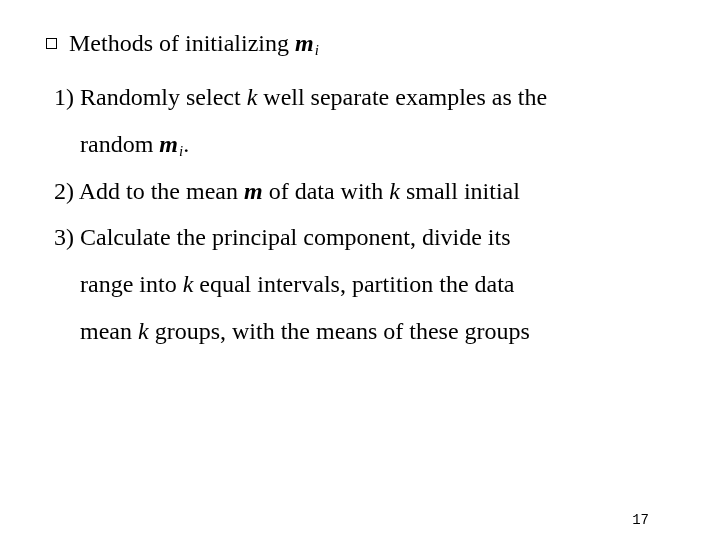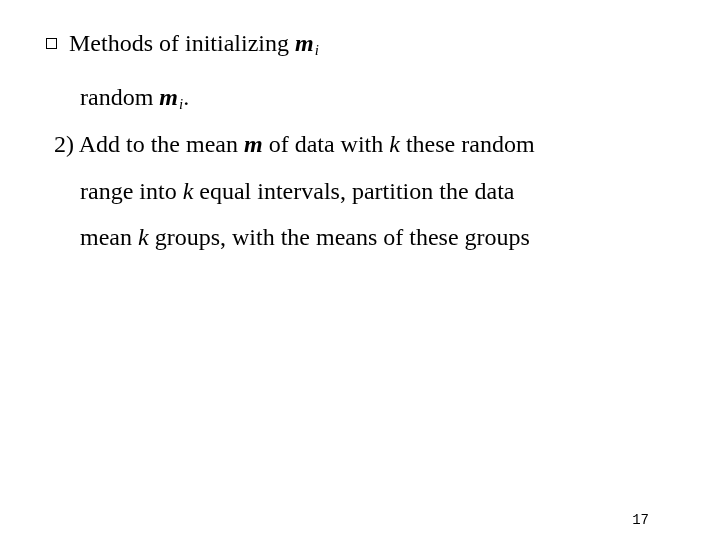--- a/index.html
+++ b/index.html
@@ -57,28 +57,34 @@
 </head>
 <body>
 
 <div class="slide">
 
   <div class="heading">
     <span class="bullet-square"></span><span>Methods of initializing</span>
     <span class="math-bi">m</span><span class="subsc">i</span>
   </div>
 
+  <div class="item">
+    <span>1) </span><span>Randomly select </span><span class="math-i">k</span><span> well separate examples as the</span>
+  </div>
   <div class="item sub">
     <span>random  </span><span class="math-bi">m</span><span class="subsc">i</span><span>.</span>
   </div>
 
   <div class="item">
-    <span>2) </span><span>Add to the mean </span><span class="math-bi">m</span><span> of data with </span><span class="math-i">k</span><span> these random</span>
+    <span>2) </span><span>Add to the mean </span><span class="math-bi">m</span><span> of data with </span><span class="math-i">k</span><span> small initial</span>
   </div>
 
+  <div class="item">
+    <span>3) </span><span>Calculate the principal component, divide its</span>
+  </div>
   <div class="item sub">
     <span>range into </span><span class="math-i">k</span><span> equal intervals, partition the data</span>
   </div>
   <div class="item sub">
     <span>mean </span><span class="math-i">k</span><span> groups, with the means of these groups</span>
   </div>
 
   <div class="pagenum">17</div>
 </div>
 

